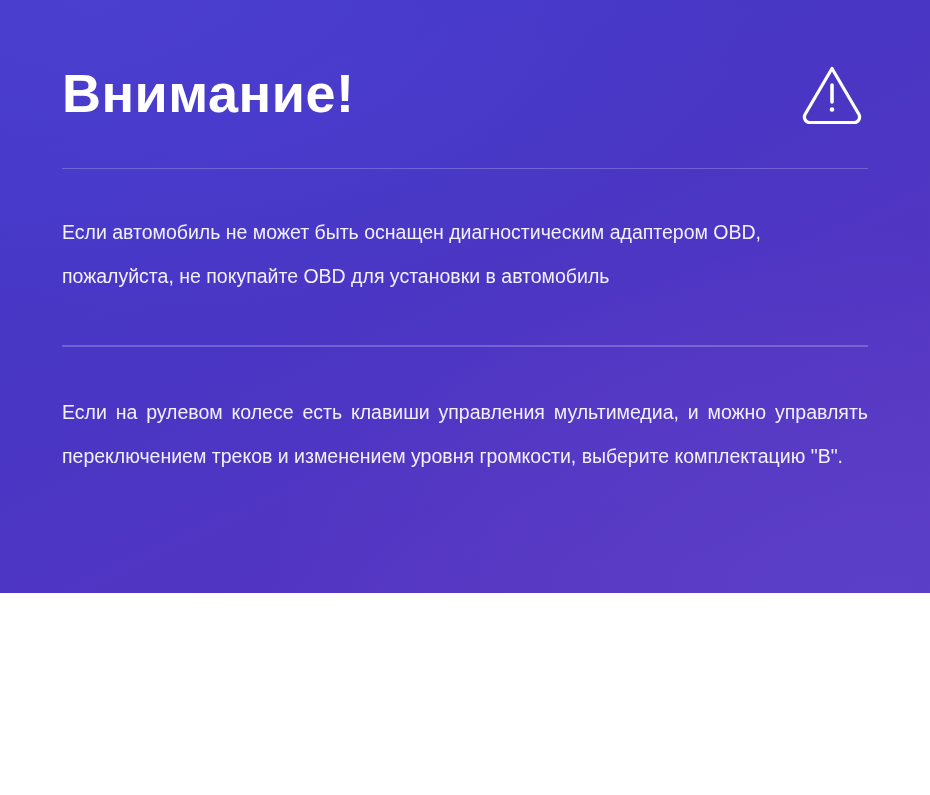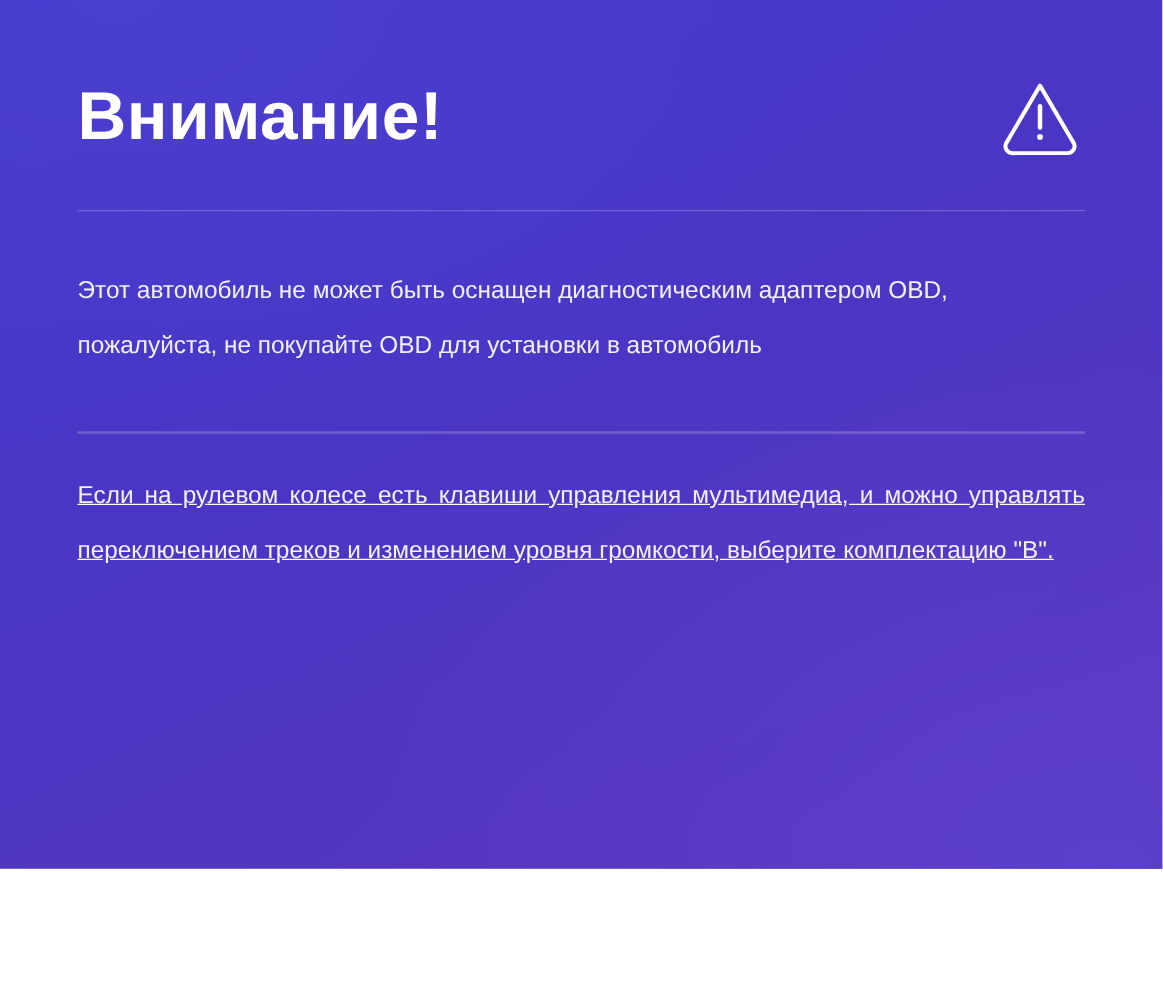--- a/index.html
+++ b/index.html
@@ -10,21 +10,21 @@
   body {
     width: 930px;
     height: 795px;
     font-family: "Liberation Sans", sans-serif;
     overflow: hidden;
   }
 
   .notice-card {
     position: relative;
     width: 930px;
-    height: 695px;
+    height: 593px;
     box-sizing: border-box;
     background:
       radial-gradient(120% 90% at 10% 0%, #4b3fd0 0%, rgba(75,63,208,0) 60%),
       radial-gradient(120% 110% at 95% 100%, #5b3fc8 0%, rgba(91,63,200,0) 55%),
       linear-gradient(155deg, #4338c9 0%, #4a36c4 45%, #5b35c0 100%);
     padding: 0 62px;
     color: #ffffff;
   }
 
   .header {
@@ -58,21 +58,21 @@
     width: 100%;
     background: rgba(255,255,255,0.22);
   }
 
   .section {
     box-sizing: border-box;
   }
 
   .section-1 { padding: 42px 0 46px 0; }
   .section-2 { padding: 44px 0 46px 0; }
-  .section-3 { padding: 28px 0 46px 0; text-decoration: underline; }
+  .section-3 { padding: 44px 0 46px 0; }
 
   .para {
     font-size: 19.5px;
     line-height: 2.25;
     color: #f2f0ff;
     margin: 0;
     font-weight: 500;
   }
 
   .para-justified {
@@ -96,21 +96,21 @@
         <path d="M32 7.5 L59 53.5 a5.5 5.5 0 0 1 -4.8 8 H9.8 a5.5 5.5 0 0 1 -4.8 -8 Z" fill="none" stroke="#ffffff" stroke-width="3.2" stroke-linejoin="round"></path>
         <line x1="32" y1="24" x2="32" y2="41" stroke="#ffffff" stroke-width="3.6" stroke-linecap="round"></line>
         <circle cx="32" cy="48.5" r="2.3" fill="#ffffff"></circle>
       </svg>
     </span>
   </div>
 
   <div class="divider"></div>
 
   <div class="section section-1">
-    <p class="para">Этот автомобиль не может быть оснащен диагностическим адаптером OBD, пожалуйста, не покупайте OBD для установки в автомобиль</p>
+    <p class="para">Если автомобиль не может быть оснащен диагностическим адаптером OBD, пожалуйста, не покупайте OBD для установки в автомобиль</p>
   </div>
 
   <div class="divider"></div>
 
 
   <div class="divider"></div>
 
   <div class="section section-3">
     <p class="para para-justified">Если на рулевом колесе есть клавиши управления мультимедиа, и можно управлять переключением треков и изменением уровня громкости, выберите комплектацию "B".</p>
   </div>

